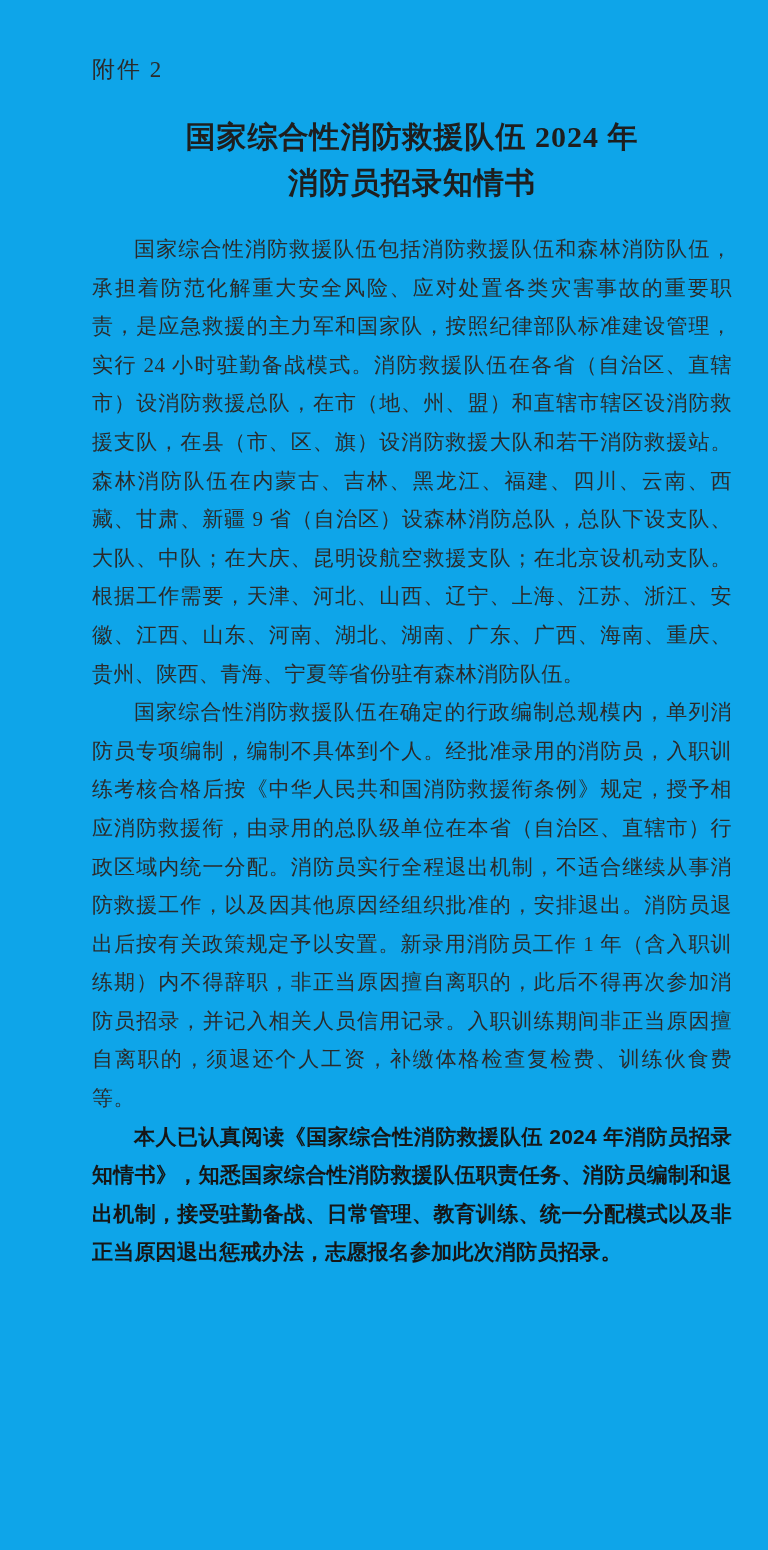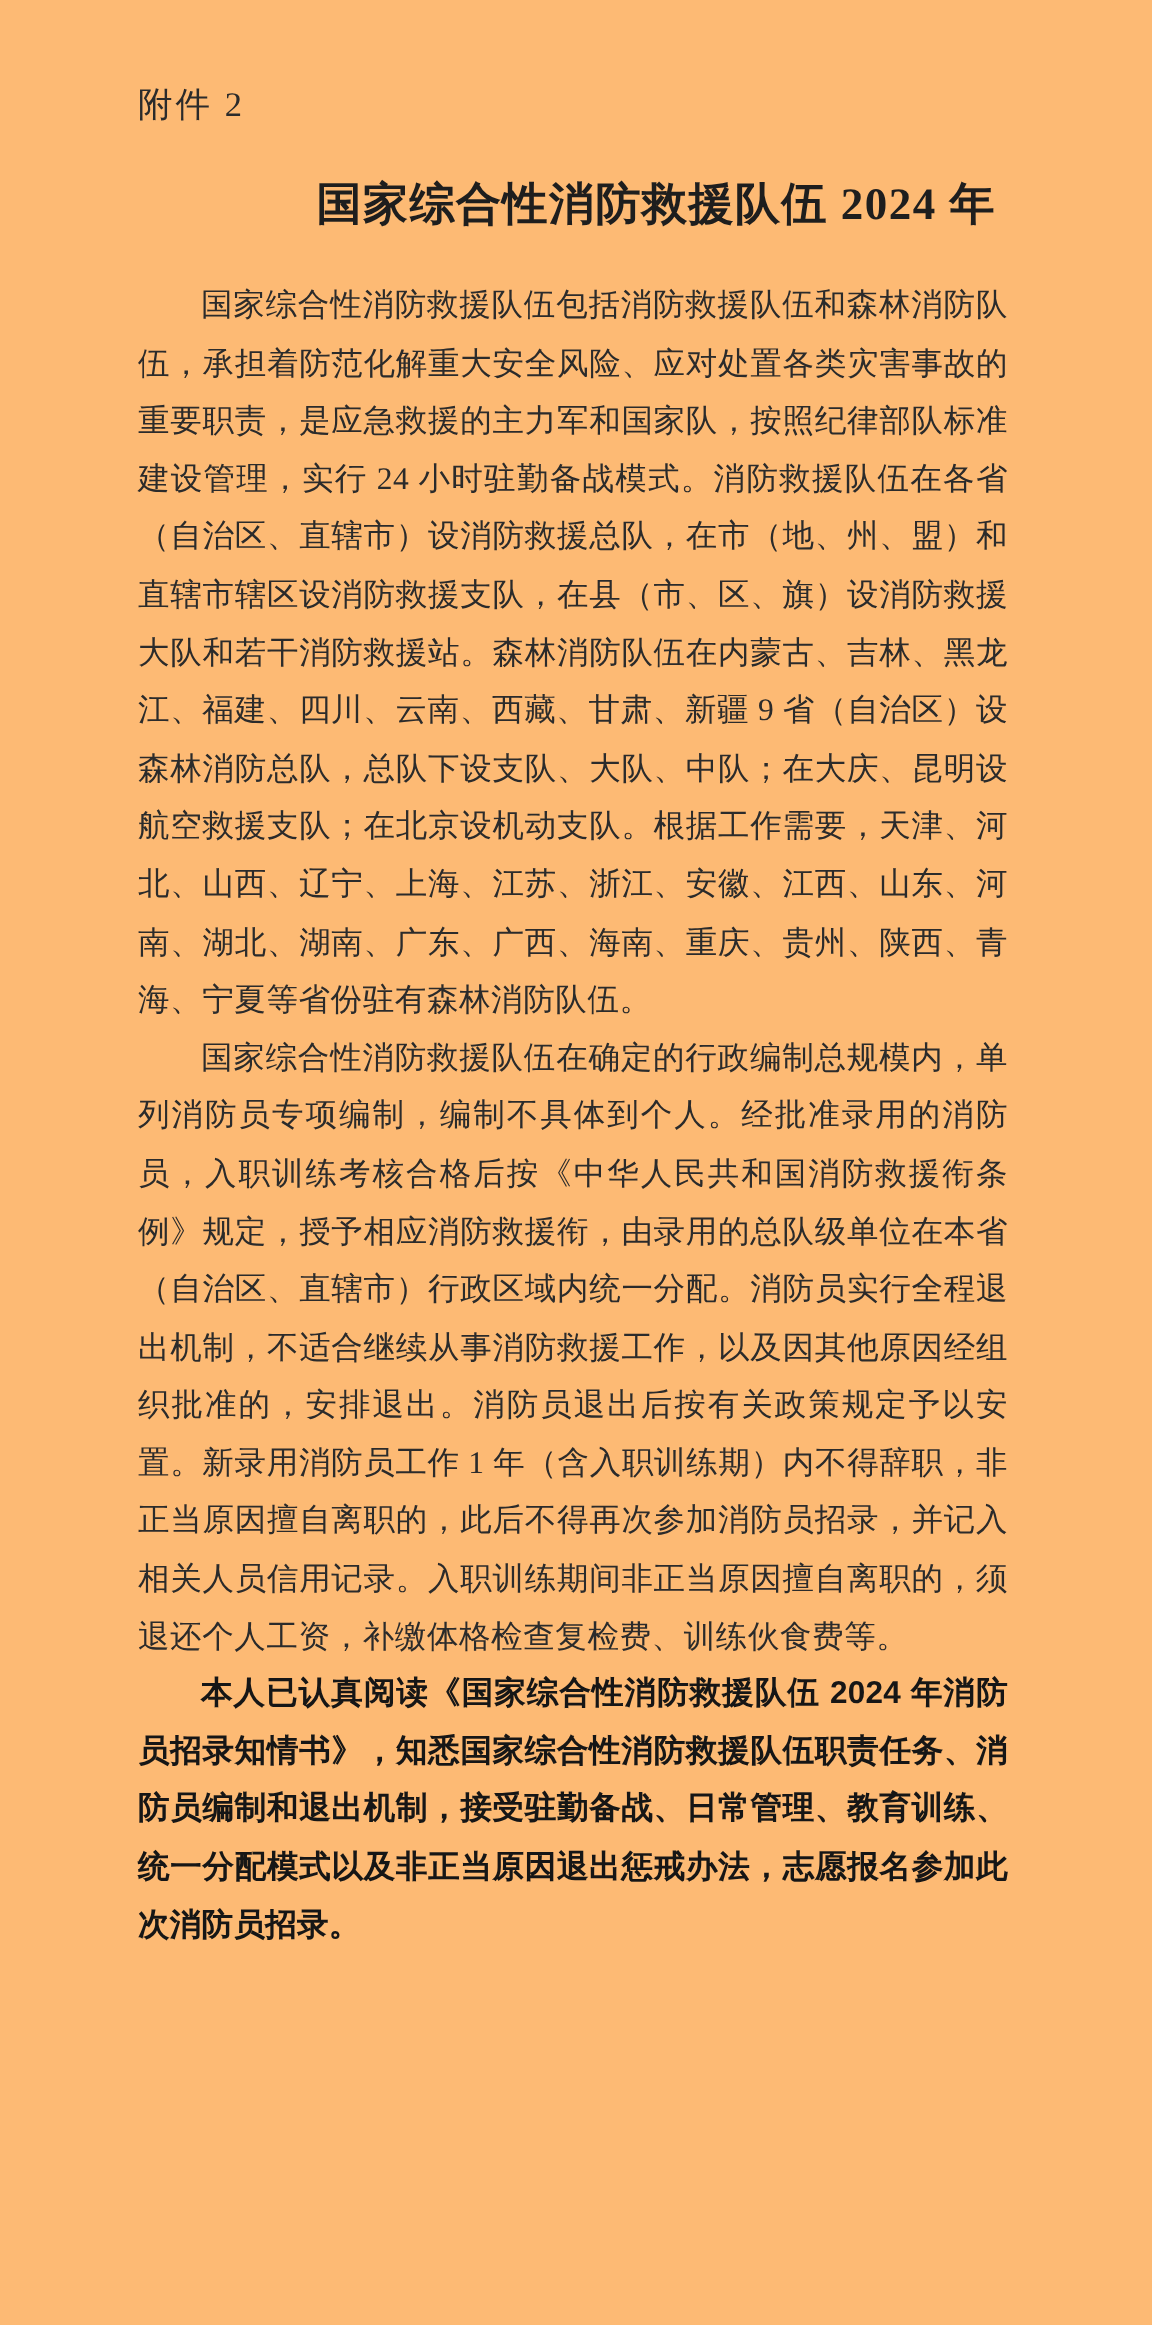--- a/index.html
+++ b/index.html
@@ -5,36 +5,36 @@
   html, body {
     margin: 0;
     padding: 0;
     background: #f2f2f2;
   }
   .page {
     position: relative;
     width: 768px;
     height: 1550px;
     margin: 0 auto;
-    background: #fdba74;
+    background: #0ea5e9;
     box-sizing: border-box;
-    padding: 54px 96px 0 92px;
+    padding: 54px 36px 0 92px;
     overflow: hidden;
     font-family: "Liberation Serif", "DejaVu Serif", serif;
     color: #2b2b2b;
   }
   .attachment-label {
     font-size: 23px;
     line-height: 32px;
     color: #2b2b2b;
     letter-spacing: 2px;
   }
   .doc-title {
     margin: 28px 8px 0 8px;
-    text-align: right;
+    text-align: center;
     font-size: 30px;
     line-height: 46px;
     font-weight: 700;
     color: #1e1e1e;
     letter-spacing: 1px;
   }
   .doc-body {
     margin-top: 24px;
   }
   .para {
@@ -56,20 +56,21 @@
 </style>
 </head>
 <body>
 
 <div class="page">
 
   <div class="attachment-label">附件 2</div>
 
   <h1 class="doc-title">
     <span>国家综合性消防救援队伍 2024 年</span><br>
+    <span>消防员招录知情书</span>
   </h1>
 
   <div class="doc-body">
     <p class="para">国家综合性消防救援队伍包括消防救援队伍和森林消防队伍，承担着防范化解重大安全风险、应对处置各类灾害事故的重要职责，是应急救援的主力军和国家队，按照纪律部队标准建设管理，实行 24 小时驻勤备战模式。消防救援队伍在各省（自治区、直辖市）设消防救援总队，在市（地、州、盟）和直辖市辖区设消防救援支队，在县（市、区、旗）设消防救援大队和若干消防救援站。森林消防队伍在内蒙古、吉林、黑龙江、福建、四川、云南、西藏、甘肃、新疆 9 省（自治区）设森林消防总队，总队下设支队、大队、中队；在大庆、昆明设航空救援支队；在北京设机动支队。根据工作需要，天津、河北、山西、辽宁、上海、江苏、浙江、安徽、江西、山东、河南、湖北、湖南、广东、广西、海南、重庆、贵州、陕西、青海、宁夏等省份驻有森林消防队伍。</p>
     <p class="para">国家综合性消防救援队伍在确定的行政编制总规模内，单列消防员专项编制，编制不具体到个人。经批准录用的消防员，入职训练考核合格后按《中华人民共和国消防救援衔条例》规定，授予相应消防救援衔，由录用的总队级单位在本省（自治区、直辖市）行政区域内统一分配。消防员实行全程退出机制，不适合继续从事消防救援工作，以及因其他原因经组织批准的，安排退出。消防员退出后按有关政策规定予以安置。新录用消防员工作 1 年（含入职训练期）内不得辞职，非正当原因擅自离职的，此后不得再次参加消防员招录，并记入相关人员信用记录。入职训练期间非正当原因擅自离职的，须退还个人工资，补缴体格检查复检费、训练伙食费等。</p>
     <p class="para emphasis">本人已认真阅读《国家综合性消防救援队伍 2024 年消防员招录知情书》，知悉国家综合性消防救援队伍职责任务、消防员编制和退出机制，接受驻勤备战、日常管理、教育训练、统一分配模式以及非正当原因退出惩戒办法，志愿报名参加此次消防员招录。</p>
   </div>
 
 </div>
 

